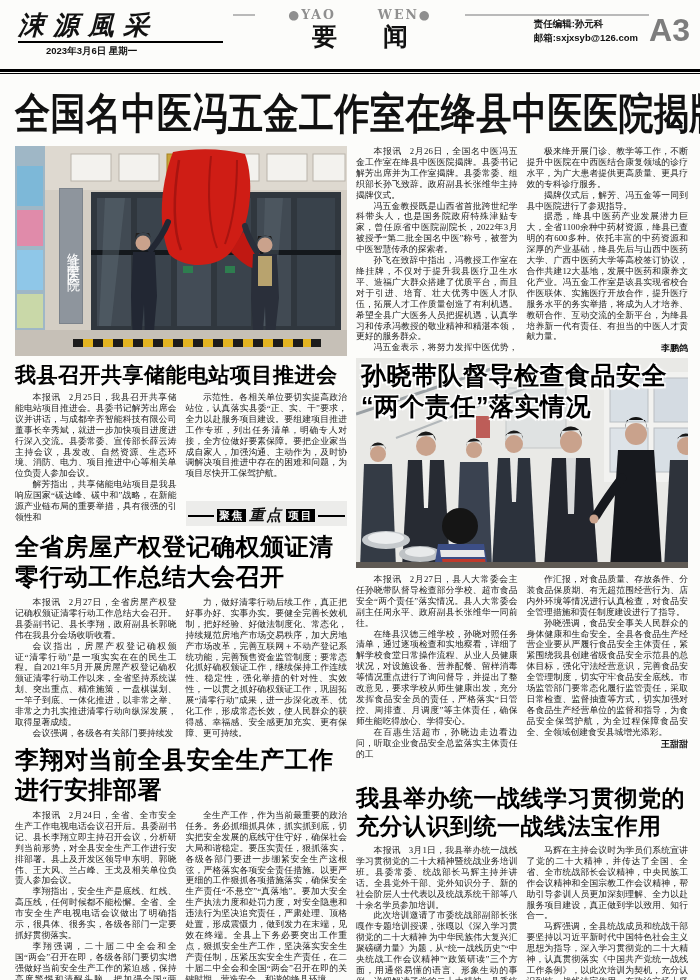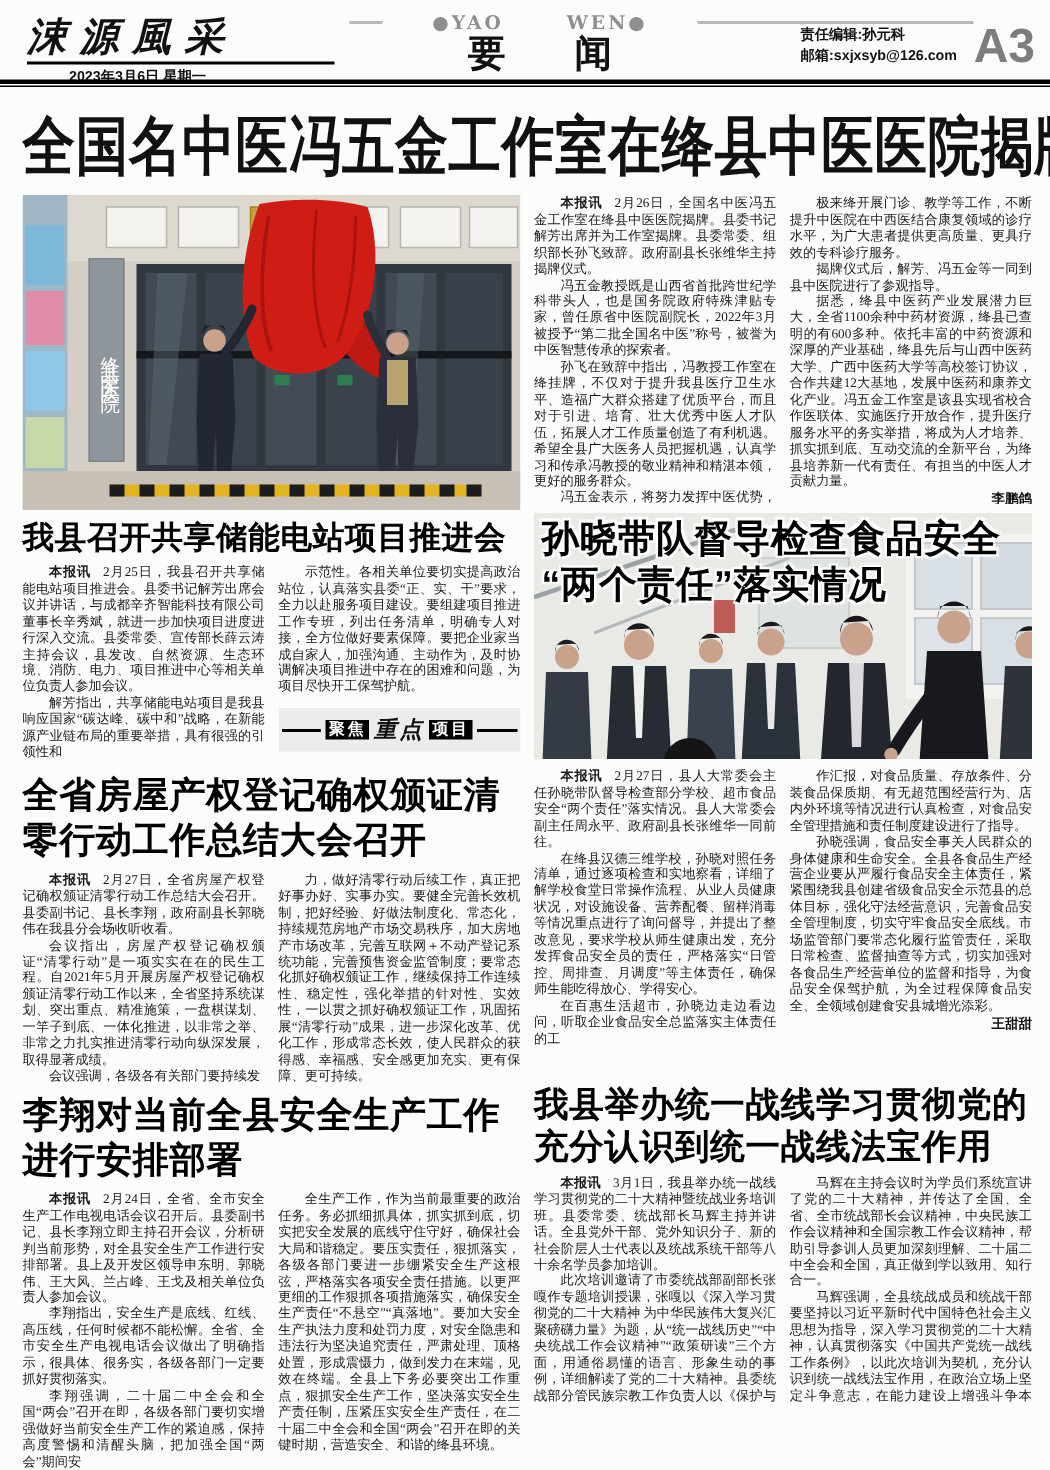--- a/index.html
+++ b/index.html
@@ -2,21 +2,21 @@
 <html><head>
 <meta charset="utf-8">
 <style>
   * { box-sizing: border-box; margin: 0; padding: 0; }
   html,body { width:700px; }
   body {
     width:700px; height:980px; background:#fcfcfa; color:#111;
     font-family:"Liberation Serif", serif; overflow:hidden; position:relative;
   }
   
-  .hdr { position:relative; height:58px; }
+  .hdr { position:relative; height:74px; }
   .hdr-grayline { position:absolute; top:14px; left:18px; right:12px; height:2px; background:#b9b9b9; }
   .masthead { position:absolute; left:18px; top:6px; width:215px; background:#fcfcfa; padding-top:4px; }
   .masthead-name {
     font-family:"DejaVu Serif", serif; font-style:italic; font-weight:bold;
     font-size:26px; letter-spacing:9px; line-height:30px; white-space:nowrap;
   }
   .masthead-rule { height:2px; background:#000; margin:1px 0 2px; width:205px; }
   .masthead-date { font-family:"Liberation Sans", sans-serif; font-weight:bold; font-size:9.5px;margin-left:28px; }
   .sec-center { position:absolute; left:255px; top:7px; width:210px; text-align:center; background:#fcfcfa; }
   .pinyin-row { display:flex; align-items:center; justify-content:center; color:#8f8f8f;
@@ -47,46 +47,46 @@
   }
   .t21 { font-size:21px; line-height:25px; }
   .t24 { font-size:24px; line-height:30px; }
   .t23 { font-size:23px; line-height:28px; }
   .body2col { display:flex; gap:9px; overflow:hidden; }
   .subcol { flex:1 1 0; min-width:0; }
   .para {
     font-size:8.8px; line-height:10.9px; text-align:justify; text-justify:inter-character;
     text-indent:2em; color:#1a1a1a; font-family:"Liberation Serif", serif;
   }
-  .lead { font-weight:bold; padding-right:0.9em; }
+  .lead { font-weight:normal; padding-right:0.9em; }
   .byline { text-align:right; font-weight:bold; font-size:9px; line-height:11px; margin-top:1px;
     font-family:"Liberation Sans", sans-serif; }
   
   .h-medic   { height:206px; }
   .h-storage { height:134px; }
   .h-housing { height:142px; }
   .h-safety  { height:212px; }
   .h-food    { height:204px; }
   .h-unity   { height:152px; }
   
-  .badge-wrap { margin-top:9px; background:#ececea; padding:7px 2px; }
+  .badge-wrap { margin-top:22px; background:#ececea; padding:7px 2px; }
   .badge { display:flex; align-items:center; gap:3px; }
   .badge .bline { flex:1 1 auto; height:1.5px; background:#000; }
   .badge .seg-box {
     background:#000; color:#fff; font-family:"Liberation Sans", sans-serif;
     font-weight:bold; font-size:10.5px; line-height:13px; padding:0 2px; letter-spacing:2px;
   }
   .badge .seg-callig {
     font-family:"DejaVu Serif", serif; font-style:italic; font-weight:bold;
     font-size:15px; line-height:15px; letter-spacing:2px;
   }
   
   figure.photo { position:relative; overflow:hidden; }
   .photo1 { height:210px; }
-  .photo2 { height:164px; }
+  .photo2 { height:210px; }
   .photo svg { display:block; }
   .vsign {
     position:absolute; left:44px; top:42px; width:24px; height:136px; background:#8e959d;
     color:#fff; writing-mode:vertical-rl; text-orientation:upright; font-size:13px;
     letter-spacing:5px; text-align:center; font-family:"Liberation Sans", sans-serif;
     padding-top:4px; border:1px solid #7c838b;
   }
   .photo-headline {
     position:absolute; left:5px; top:2px; right:4px;
     font-family:"Liberation Sans", sans-serif; font-weight:900; font-size:25px;
@@ -278,21 +278,21 @@
       <div class="body2col h-medic">
         <div class="subcol">
           <p class="para"><b class="lead">本报讯</b><span>2月26日，全国名中医冯五金工作室在绛县中医医院揭牌。县委书记解芳出席并为工作室揭牌。县委常委、组织部长孙飞致辞。政府副县长张维华主持揭牌仪式。</span></p>
           <p class="para">冯五金教授既是山西省首批跨世纪学科带头人，也是国务院政府特殊津贴专家，曾任原省中医院副院长，2022年3月被授予“第二批全国名中医”称号，被誉为中医智慧传承的探索者。</p>
           <p class="para">孙飞在致辞中指出，冯教授工作室在绛挂牌，不仅对于提升我县医疗卫生水平、造福广大群众搭建了优质平台，而且对于引进、培育、壮大优秀中医人才队伍，拓展人才工作质量创造了有利机遇。希望全县广大医务人员把握机遇，认真学习和传承冯教授的敬业精神和精湛本领，更好的服务群众。</p>
           <p class="para">冯五金表示，将努力发挥中医优势，积</p>
         </div>
         <div class="subcol">
           <p class="para">极来绛开展门诊、教学等工作，不断提升中医院在中西医结合康复领域的诊疗水平，为广大患者提供更高质量、更具疗效的专科诊疗服务。</p>
           <p class="para">揭牌仪式后，解芳、冯五金等一同到县中医院进行了参观指导。</p>
-          <p class="para">据悉，绛县中医药产业发展潜力巨大，全省1100余种中药材资源，绛县已查明的有600多种。依托丰富的中药资源和深厚的产业基础，绛县先后与山西中医药大学、广西中医药大学等高校签订协议，合作共建12大基地，发展中医药和康养文化产业。冯五金工作室是该县实现省校合作医联体、实施医疗开放合作，提升医疗服务水平的务实举措，将成为人才培养、抓实抓到底、互动交流的全新平台，为绛县培养新一代有责任、有担当的中医人才贡献力量。</p>
+          <p class="para">据悉，绛县中医药产业发展潜力巨大，全省1100余种中药材资源，绛县已查明的有600多种。依托丰富的中药资源和深厚的产业基础，绛县先后与山西中医药大学、广西中医药大学等高校签订协议，合作共建12大基地，发展中医药和康养文化产业。冯五金工作室是该县实现省校合作医联体、实施医疗开放合作，提升医疗服务水平的务实举措，将成为人才培养、教研合作、互动交流的全新平台，为绛县培养新一代有责任、有担当的中医人才贡献力量。</p>
           <p class="byline">李鹏鸽</p>
         </div>
       </div>
     </section>
 
     <section>
       <figure class="photo photo2">
         <svg width="345" height="210" viewBox="0 0 345 210">
           <rect x="0" y="0" width="345" height="210" fill="#e9e9e6"></rect>
 
@@ -374,20 +374,20 @@
       <h2 class="sect-title t23">
         <span style="display:block">我县举办统一战线学习贯彻党的</span>
         <span style="display:block">充分认识到统一战线法宝作用</span>
       </h2>
       <div class="body2col h-unity">
         <div class="subcol">
           <p class="para"><b class="lead">本报讯</b><span>3月1日，我县举办统一战线学习贯彻党的二十大精神暨统战业务培训班。县委常委、统战部长马辉主持并讲话。全县党外干部、党外知识分子、新的社会阶层人士代表以及统战系统干部等八十余名学员参加培训。</span></p>
           <p class="para">此次培训邀请了市委统战部副部长张嘎作专题培训授课，张嘎以《深入学习贯彻党的二十大精神 为中华民族伟大复兴汇聚磅礴力量》为题，从“统一战线历史”“中央统战工作会议精神”“政策研读”三个方面，用通俗易懂的语言、形象生动的事例，详细解读了党的二十大精神。县委统战部分管民族宗教工作负责人以《保护与管理并行 在法制轨道上推进宗教工作》为题，从宗教事务条例入手，解读了相关宗教政策。</p>
         </div>
         <div class="subcol">
-          <p class="para">马辉在主持会议时为学员们系统宣讲了党的二十大精神，并传达了全国、全省、全市统战部长会议精神，中央民族工作会议精神和全国宗教工作会议精神，帮助引导参训人员更加深刻理解、二十届二中全会和全国，真正做到学以致用、知行合一。</p>
+          <p class="para">马辉在主持会议时为学员们系统宣讲了党的二十大精神，并传达了全国、全省、全市统战部长会议精神，中央民族工作会议精神和全国宗教工作会议精神，帮助引导参训人员更加深刻理解、全力以赴服务项目建设，真正做到学以致用、知行合一。</p>
           <p class="para">马辉强调，全县统战成员和统战干部要坚持以习近平新时代中国特色社会主义思想为指导，深入学习贯彻党的二十大精神，认真贯彻落实《中国共产党统一战线工作条例》，以此次培训为契机，充分认识到统一战线法宝作用，在政治立场上坚定斗争意志，在能力建设上增强斗争本领，在工作作风上弘扬斗争精神，牢固树立各项工作争先进位、争创一流、站在前列的工作意识，全力推动绛县统战工作高质量发展。</p>
 
         </div>
       </div>
     </section>
   </div>
 </main>
 
 </body></html>

